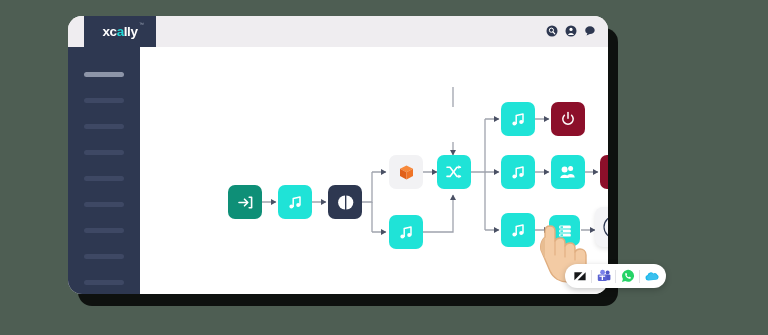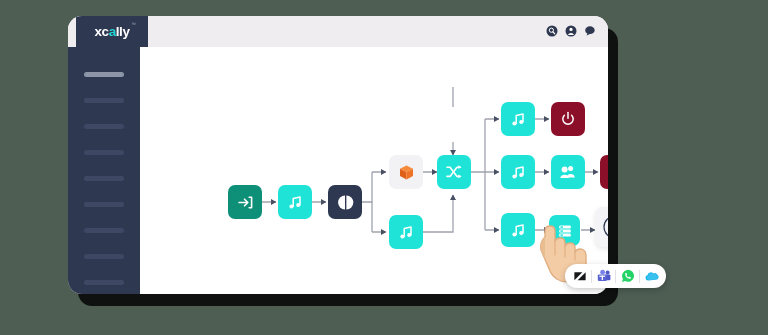--- a/index.html
+++ b/index.html
@@ -35,21 +35,21 @@
   
   #topbar {
     position: absolute;
     left: 0; top: 0;
     width: 540px; height: 31px;
     background: #efedf0;
   }
 
   #logo-block {
     position: absolute;
-    left: 8px; top: 0;
+    left: 16px; top: 0;
     width: 72px; height: 31px;
     background: #2e3851;
     display: flex;
     align-items: center;
     justify-content: center;
   }
   #logo-text {
     font-size: 13.5px;
     font-weight: bold;
     letter-spacing: -0.4px;

